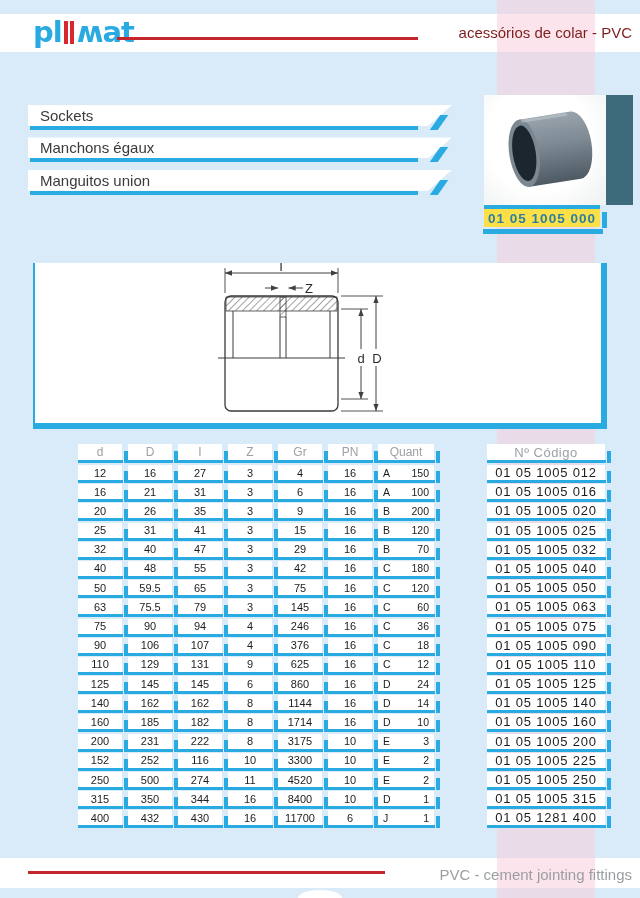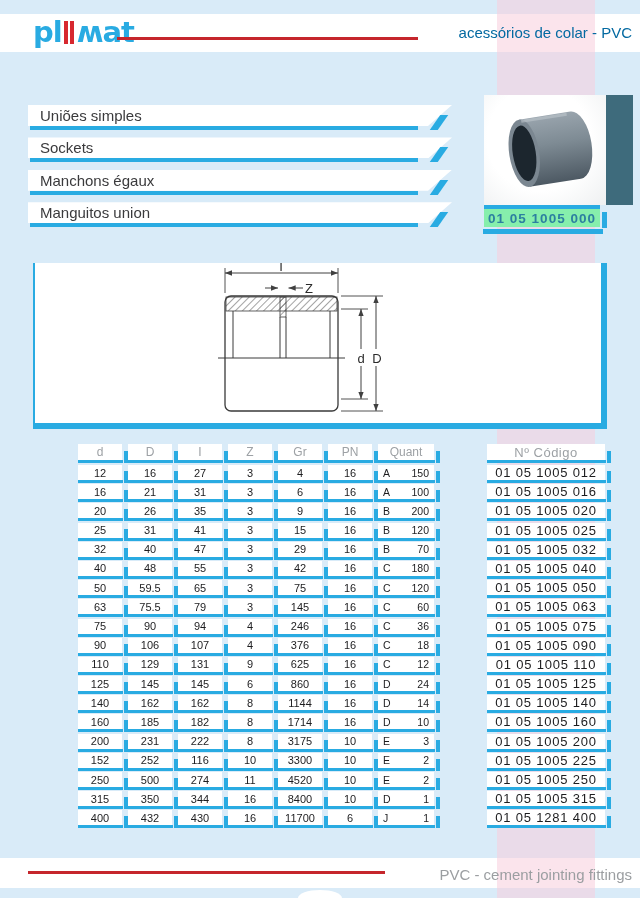--- a/index.html
+++ b/index.html
@@ -15,40 +15,40 @@
 
   
   .logo{position:absolute;left:33px;top:17px;z-index:2;display:flex;align-items:center;
         font-family:"DejaVu Sans",sans-serif;font-weight:bold;font-size:29px;
         color:#29abe2;letter-spacing:-1px;line-height:30px;}
   .logo-bars{display:inline-flex;gap:2px;margin:0 3px 0 2px;}
   .logo-bars i{display:block;width:4px;height:23px;background:#d7282f;}
   .header-rule{position:absolute;left:117px;top:37px;width:301px;height:3px;
                background:#c5262c;z-index:2;}
   .header-title{position:absolute;right:8px;top:24px;z-index:2;font-size:15px;
-                color:#0369a1;}
+                color:#7f1d1d;}
 
   
   .banners{position:absolute;left:28px;top:105px;width:424px;z-index:2;}
   .banner{position:relative;height:25px;margin-bottom:7.4px;}
   .banner-bar{position:absolute;left:0;top:0;right:0;height:21px;background:#fff;
               clip-path:polygon(0 0,100% 0,calc(100% - 24px) 100%,0 100%);}
   .banner-label{display:block;padding:2px 0 0 12px;font-size:15px;color:#3a3a3c;}
   .banner-underline{position:absolute;left:2px;right:34px;bottom:0;height:4px;
                     background:#29abe2;}
   .banner-chevron{position:absolute;right:9px;bottom:0;width:8px;height:15px;
                   background:#29abe2;transform:skewX(-35deg);}
 
   
   .product-card{position:absolute;left:484px;top:95px;width:150px;height:145px;z-index:2;}
   .photo{position:absolute;left:0;top:0;width:122px;height:110px;
          background:radial-gradient(circle at 45% 40%,#ffffff 55%,#eef0f1 100%);}
   .teal-bar{position:absolute;left:122px;top:0;width:27px;height:110px;background:#3e6b7c;}
   .code-rule-top{position:absolute;left:0;top:110px;width:116px;height:4px;background:#29abe2;}
-  .code-chip{position:absolute;left:0;top:114px;width:116px;height:18px;background:#86efac;
+  .code-chip{position:absolute;left:0;top:114px;width:116px;height:18px;background:#fde047;
              display:flex;align-items:center;justify-content:center;
              font-size:13.5px;font-weight:bold;letter-spacing:1px;color:#2c7fa0;}
   .code-nub{position:absolute;left:118px;top:117px;width:5px;height:16px;background:#29abe2;}
   .code-rule-bottom{position:absolute;left:-1px;top:134px;width:120px;height:5px;background:#29abe2;}
 
   
   .diagram-box{position:absolute;left:33px;top:263px;width:566px;height:160px;
                background:#fff;z-index:2;border-left:2px solid #29abe2;
                border-right:6px solid #29abe2;border-bottom:6px solid #29abe2;}
   .diagram-box svg{display:block;}
@@ -92,27 +92,20 @@
   <span class="logo-bars">
       <i></i>
       <i></i>
     </span>
   <span>ʍat</span>
 </div>
 <div class="header-rule"></div>
 <div class="header-title">acessórios de colar - PVC</div>
 
 <section class="banners">
-  <div class="banner">
-    <div class="banner-bar">
-      <span class="banner-label">Uniões simples</span>
-    </div>
-    <div class="banner-underline"></div>
-    <div class="banner-chevron"></div>
-  </div>
 
   <div class="banner">
     <div class="banner-bar">
       <span class="banner-label">Sockets</span>
     </div>
     <div class="banner-underline"></div>
     <div class="banner-chevron"></div>
   </div>
 
   <div class="banner">

